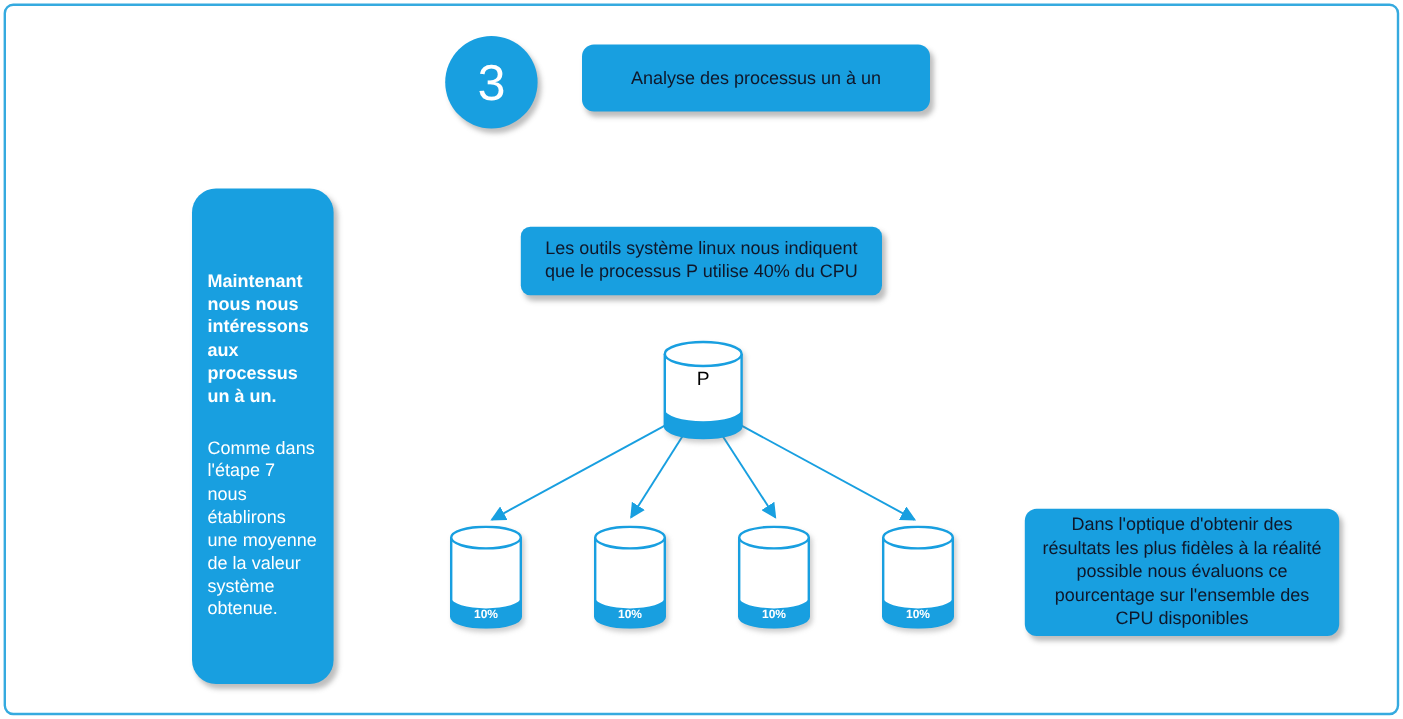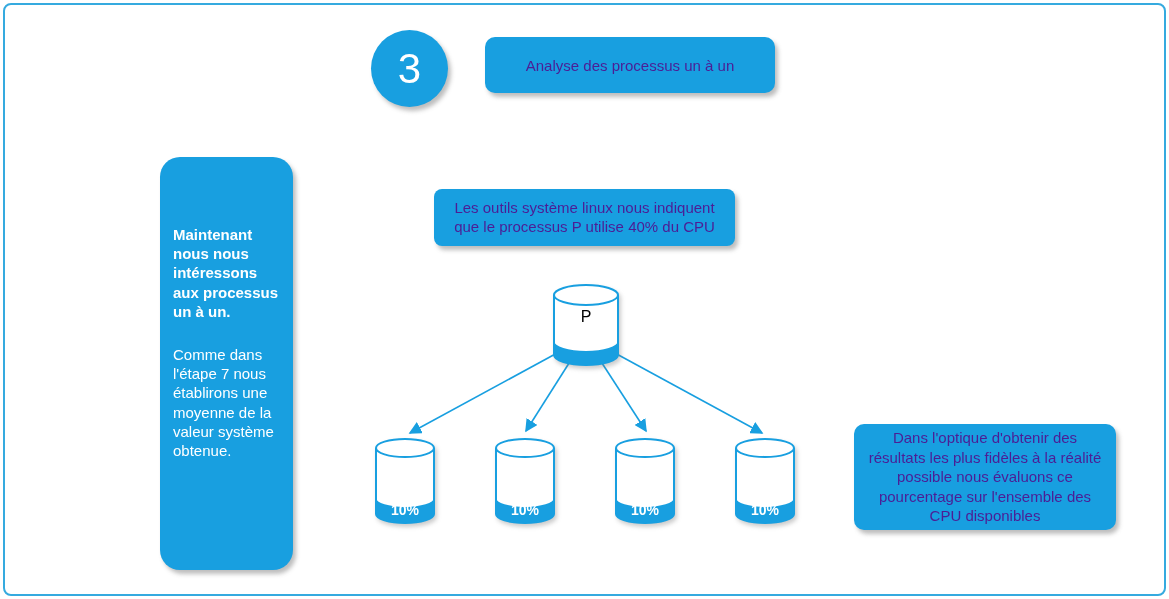--- a/index.html
+++ b/index.html
@@ -24,21 +24,21 @@
     width: 77px; height: 77px;
     background: #189fe0;
     border-radius: 50%;
     color: #fff; font-size: 42px; font-weight: 400;
     display: flex; align-items: center; justify-content: center;
   }
 
   .bluebox {
     position: absolute;
     background: #189fe0;
-    color: #4c1d95;
+    color: #0f172a;
     display: flex; align-items: center; justify-content: center;
     text-align: center;
   }
 
   .title-box {
     left: 485px; top: 37px; width: 290px; height: 56px;
     border-radius: 10px;
     font-size: 15px;
     padding: 4px 14px;
   }
@@ -53,42 +53,42 @@
   .right-box {
     left: 854px; top: 424px; width: 262px; height: 106px;
     border-radius: 10px;
     font-size: 15px; line-height: 1.3;
     padding: 6px 10px;
     align-items: center;
   }
 
   .left-panel {
     position: absolute;
-    left: 160px; top: 157px; width: 133px; height: 413px;
+    left: 160px; top: 157px; width: 118px; height: 413px;
     background: #189fe0;
     border-radius: 20px;
     color: #fff;
     padding: 68px 13px 14px 13px;
     font-size: 15px; line-height: 1.28;
     text-align: left;
   }
   .left-panel .intro { font-weight: bold; margin-bottom: 24px; }
 
   .cylinder { position: absolute; }
   .cylinder svg { display:block; filter: drop-shadow(2px 3px 2px rgba(110,110,110,0.35)); }
   .cyl-label {
     position: absolute; left: 0; right: 0; top: 25px;
     text-align: center; color: #000; font-size: 16px;
   }
   .cyl-value {
     position: absolute; left: 0; right: 0;
     text-align: center; color: #fff; font-weight: bold;
   }
   .cyl-main .cyl-value { bottom: 21px; font-size: 11px; }
-  .cyl-small .cyl-value { bottom: 6px; font-size: 14px; }
+  .cyl-small .cyl-value { bottom: 6px; font-size: 10px; }
 
   .arrows-layer {
     position: absolute; left: 0; top: 0; width: 1169px; height: 599px;
     pointer-events: none;
   }
 </style>
 </head>
 <body>
 
 <div class="stage">

